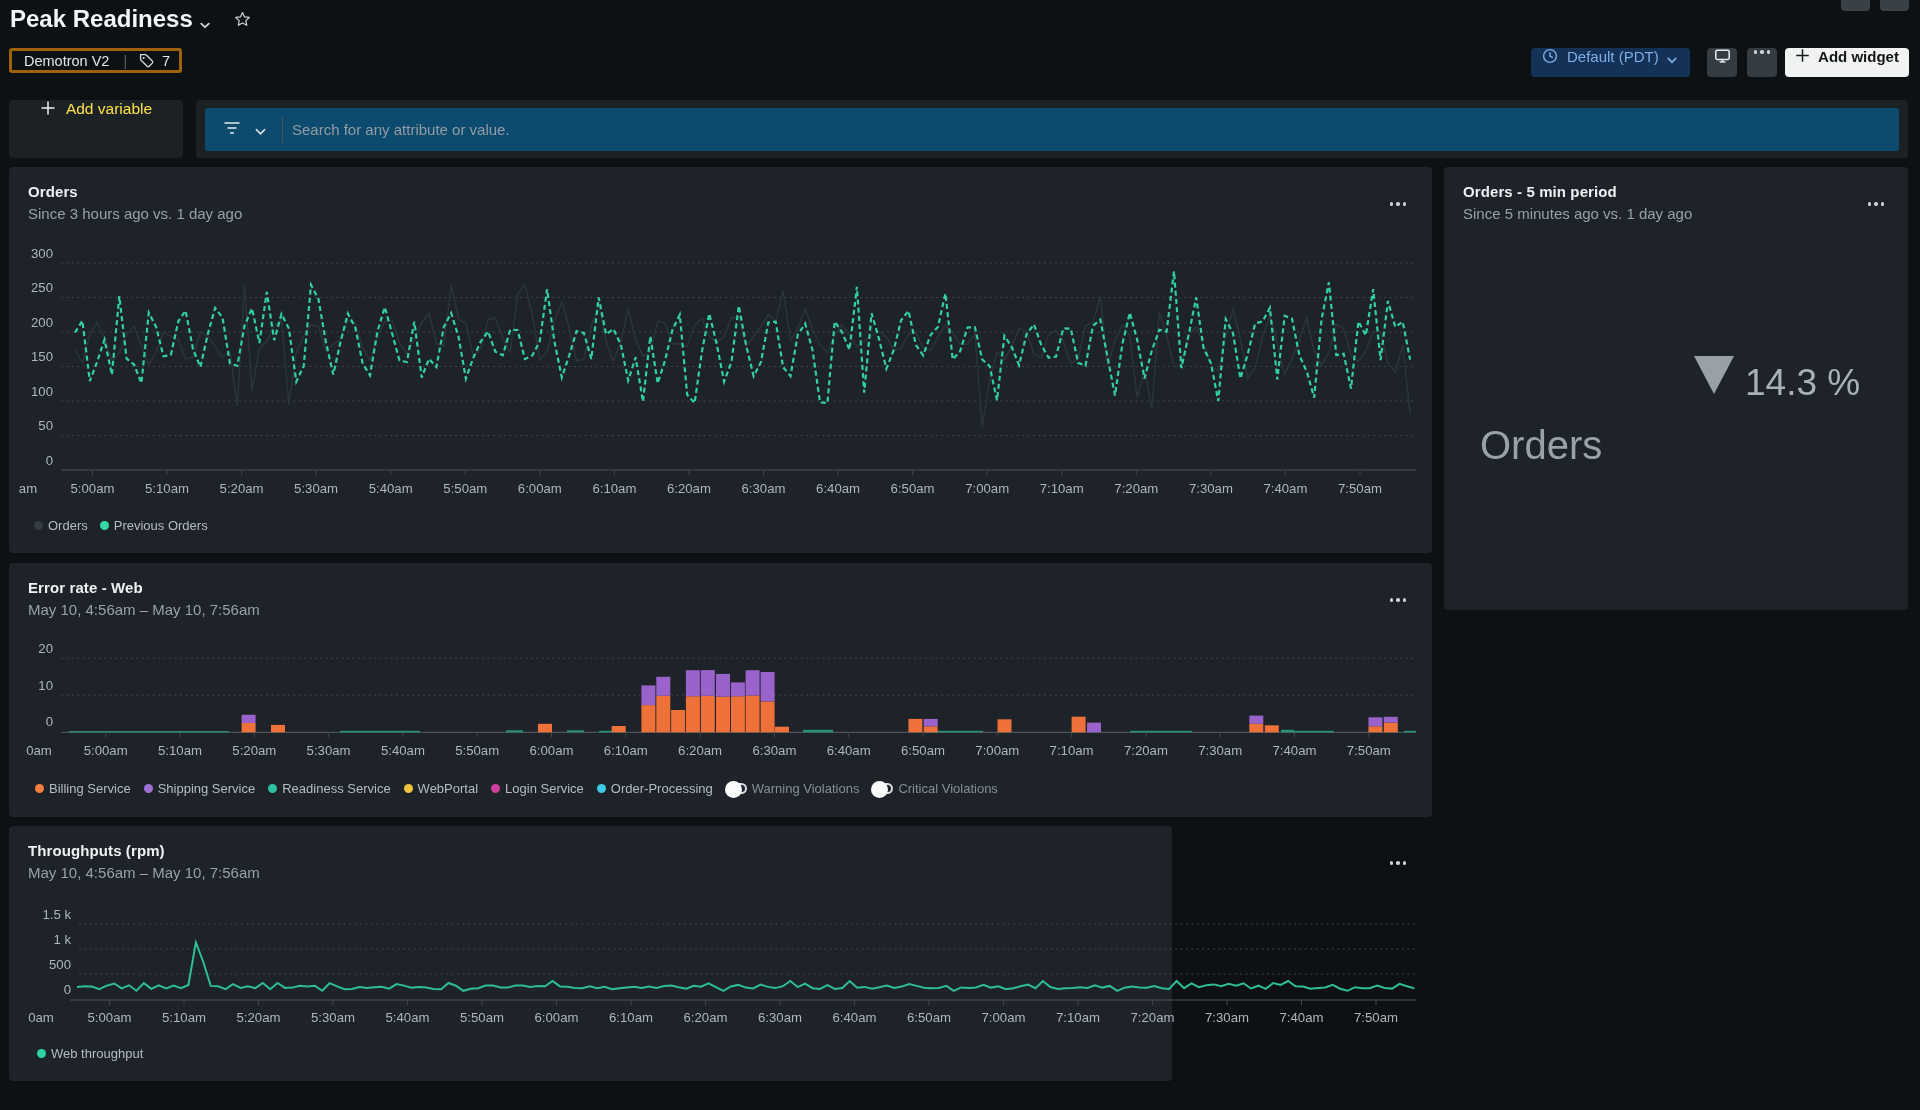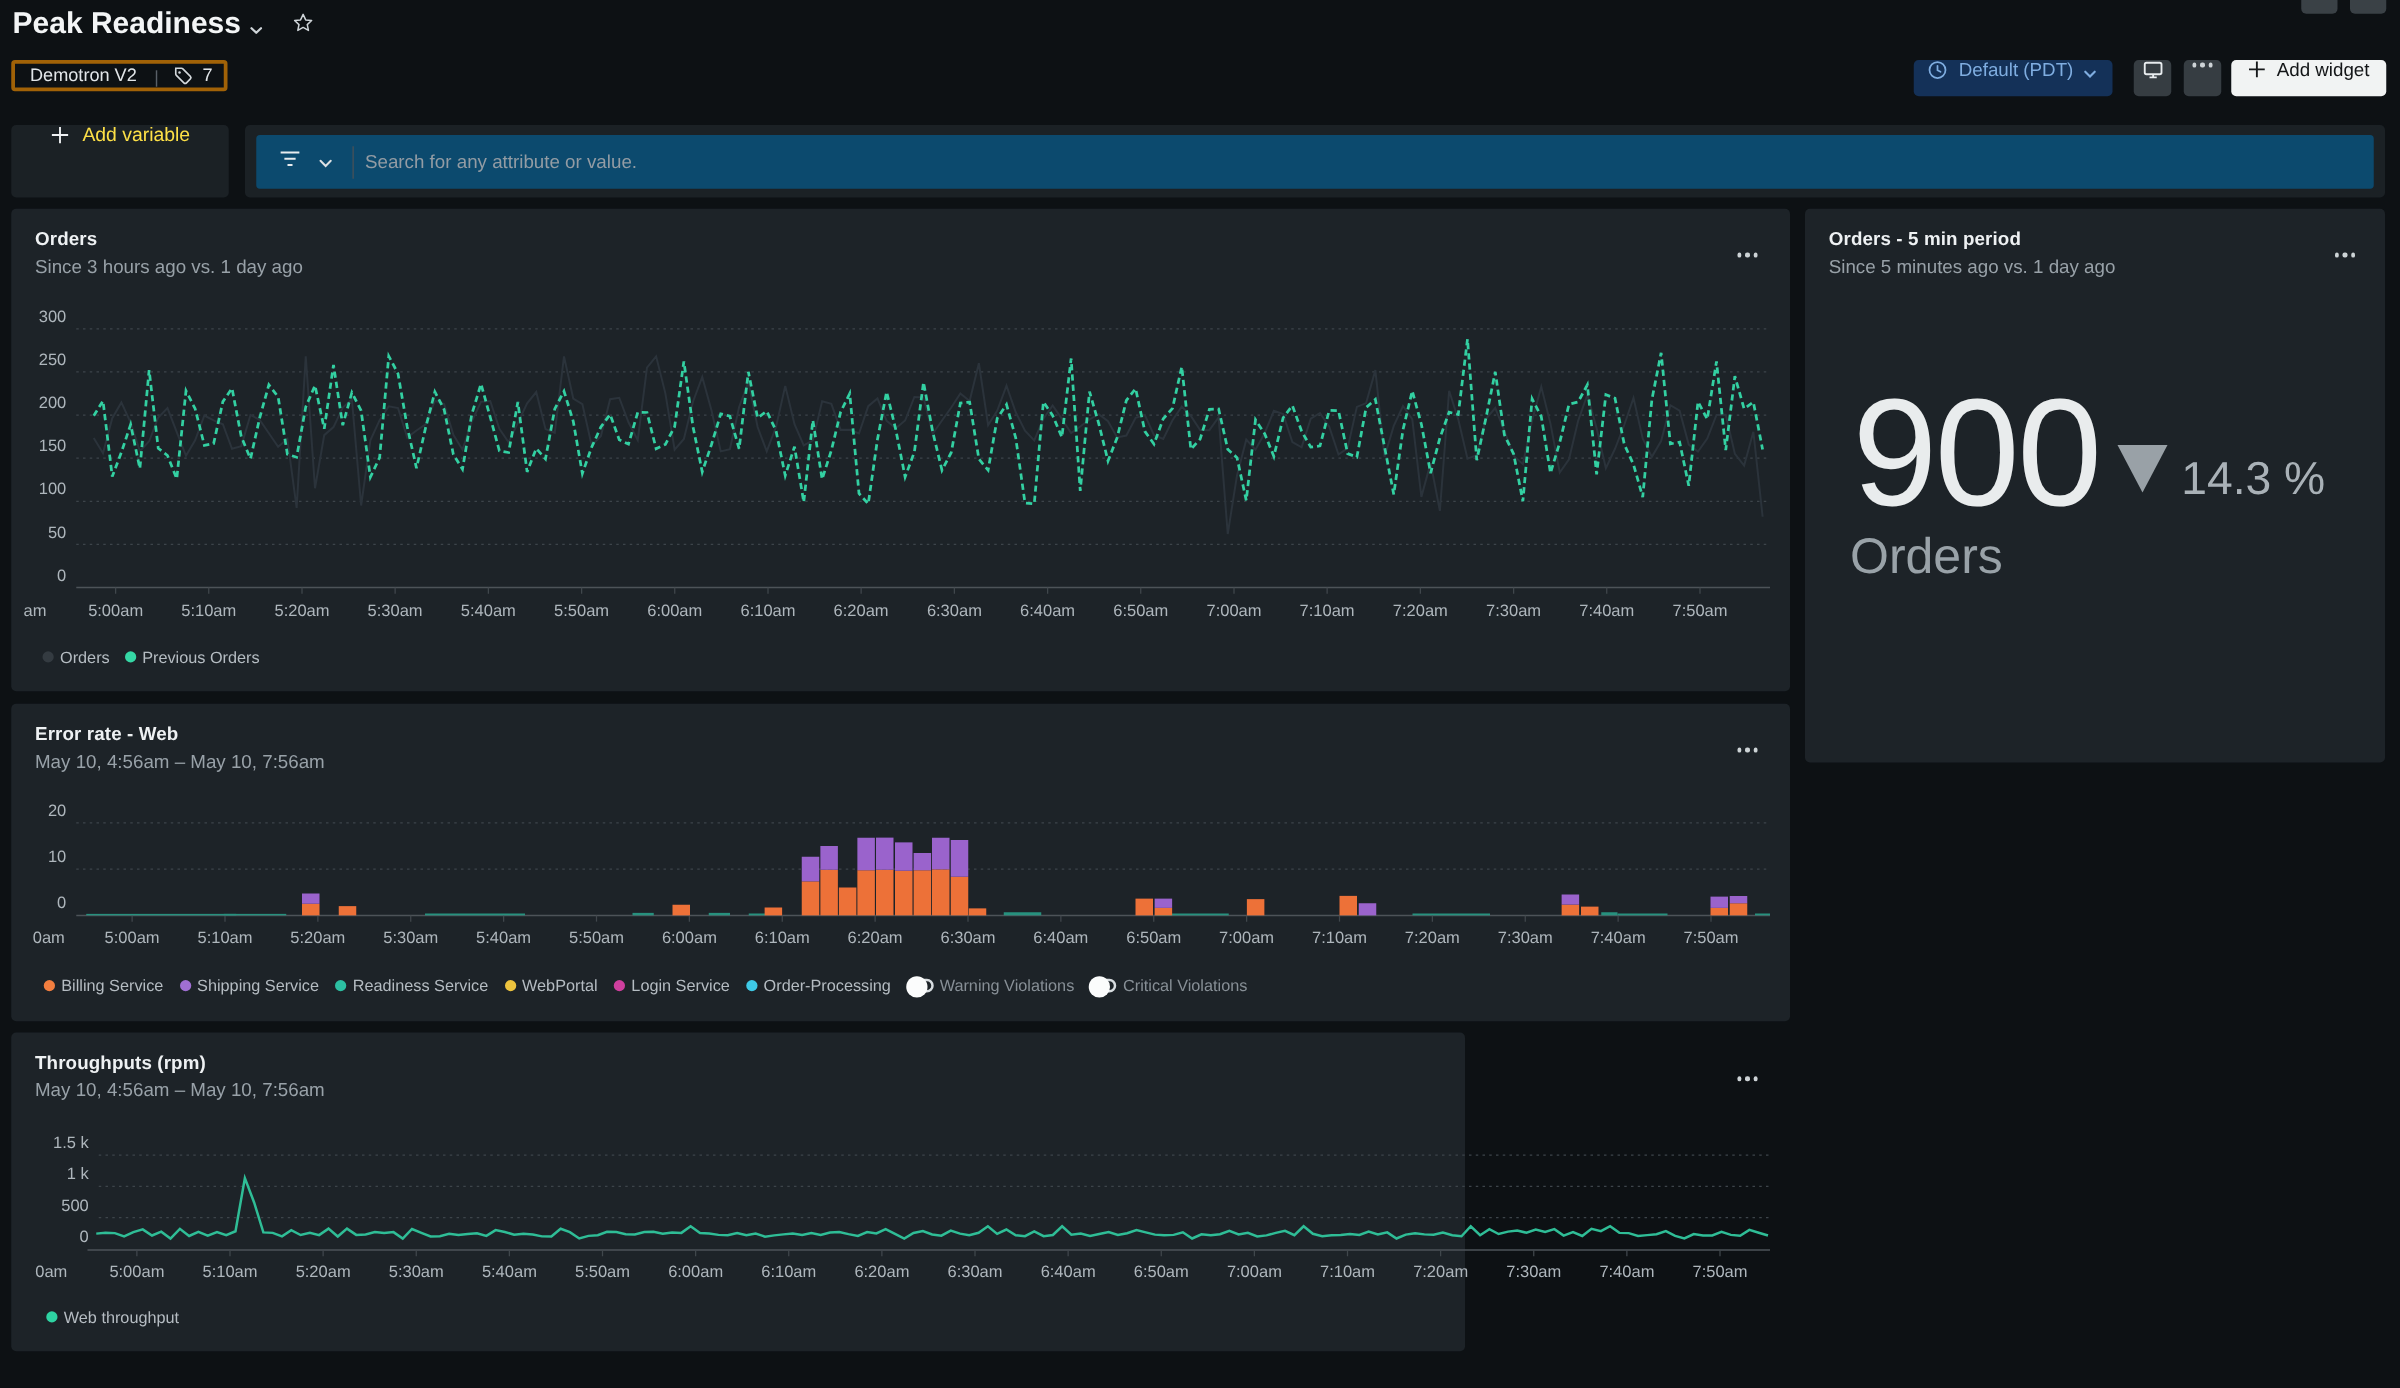--- a/index.html
+++ b/index.html
@@ -61,21 +61,21 @@
     <div class="dots" style="position:static">
       <i></i>
       <i></i>
       <i></i>
     </div>
   </div>
 <div class="btn" style="left:1785px;top:48px;width:124px;height:29px;background:#f1f3f3">
     <svg width="15" height="15" viewBox="0 0 15 15" fill="none">
       <path d="M7.5 1.2v12.6M1.2 7.5h12.6" stroke="#17191b" stroke-width="1.5"></path>
     </svg>
-    <span style="margin-left:8px;font-size:15px;font-weight:400;color:#131517">Add widget</span>
+    <span style="margin-left:8px;font-size:15px;font-weight:700;color:#131517">Add widget</span>
   </div>
 <div class="btn" style="left:9px;top:100px;width:174px;height:58px;background:#1b2125">
     <svg width="16" height="16" viewBox="0 0 16 16" fill="none">
       <path d="M8 1.5v13M1.5 8h13" stroke="#eef1f3" stroke-width="1.5"></path>
     </svg>
     <span style="margin-left:10px;font-size:15.5px;color:#fde047">Add variable</span>
   </div>
 <div class="abs" style="left:196px;top:100px;width:1712px;height:58px;background:#1b2125;border-radius:4px">
     <div class="abs" style="left:9px;top:8px;width:1694px;height:43px;background:#0c4a6e;border-radius:3px;display:flex;align-items:center">
       <span style="margin-left:18px"><svg width="18" height="14" viewBox="0 0 18 14" fill="none">
@@ -160,21 +160,20 @@
     </div>
 </div>
 <div class="panel" style="left:1444px;top:167px;width:464px;height:443px">
 <div class="ptitle">Orders - 5 min period</div>
 <div class="psub">Since 5 minutes ago vs. 1 day ago</div>
 <div class="dots" style="left:424px;top:33px">
       <i></i>
       <i></i>
       <i></i>
     </div>
-<div class="abs" style="left:38px;top:134px;font-size:122px;line-height:122px;color:#e9eced;letter-spacing:-2px">900</div>
 <div class="abs" style="left:250px;top:189px;width:0;height:0;border-left:20px solid transparent;border-right:20px solid transparent;border-top:38px solid #99a1a7"></div>
 <div class="abs" style="left:301px;top:197px;font-size:37px;line-height:37px;color:#a9b1b7">14.3 %</div>
 <div class="abs" style="left:36px;top:258px;font-size:40px;line-height:40px;color:#99a2a8">Orders</div>
 </div>
 <div class="panel" style="left:9px;top:563px;width:1423px;height:254px">
 <div class="ptitle">Error rate - Web</div>
 <div class="psub">May 10, 4:56am – May 10, 7:56am</div>
 <div class="dots" style="left:1381px;top:33px">
       <i></i>
       <i></i>

